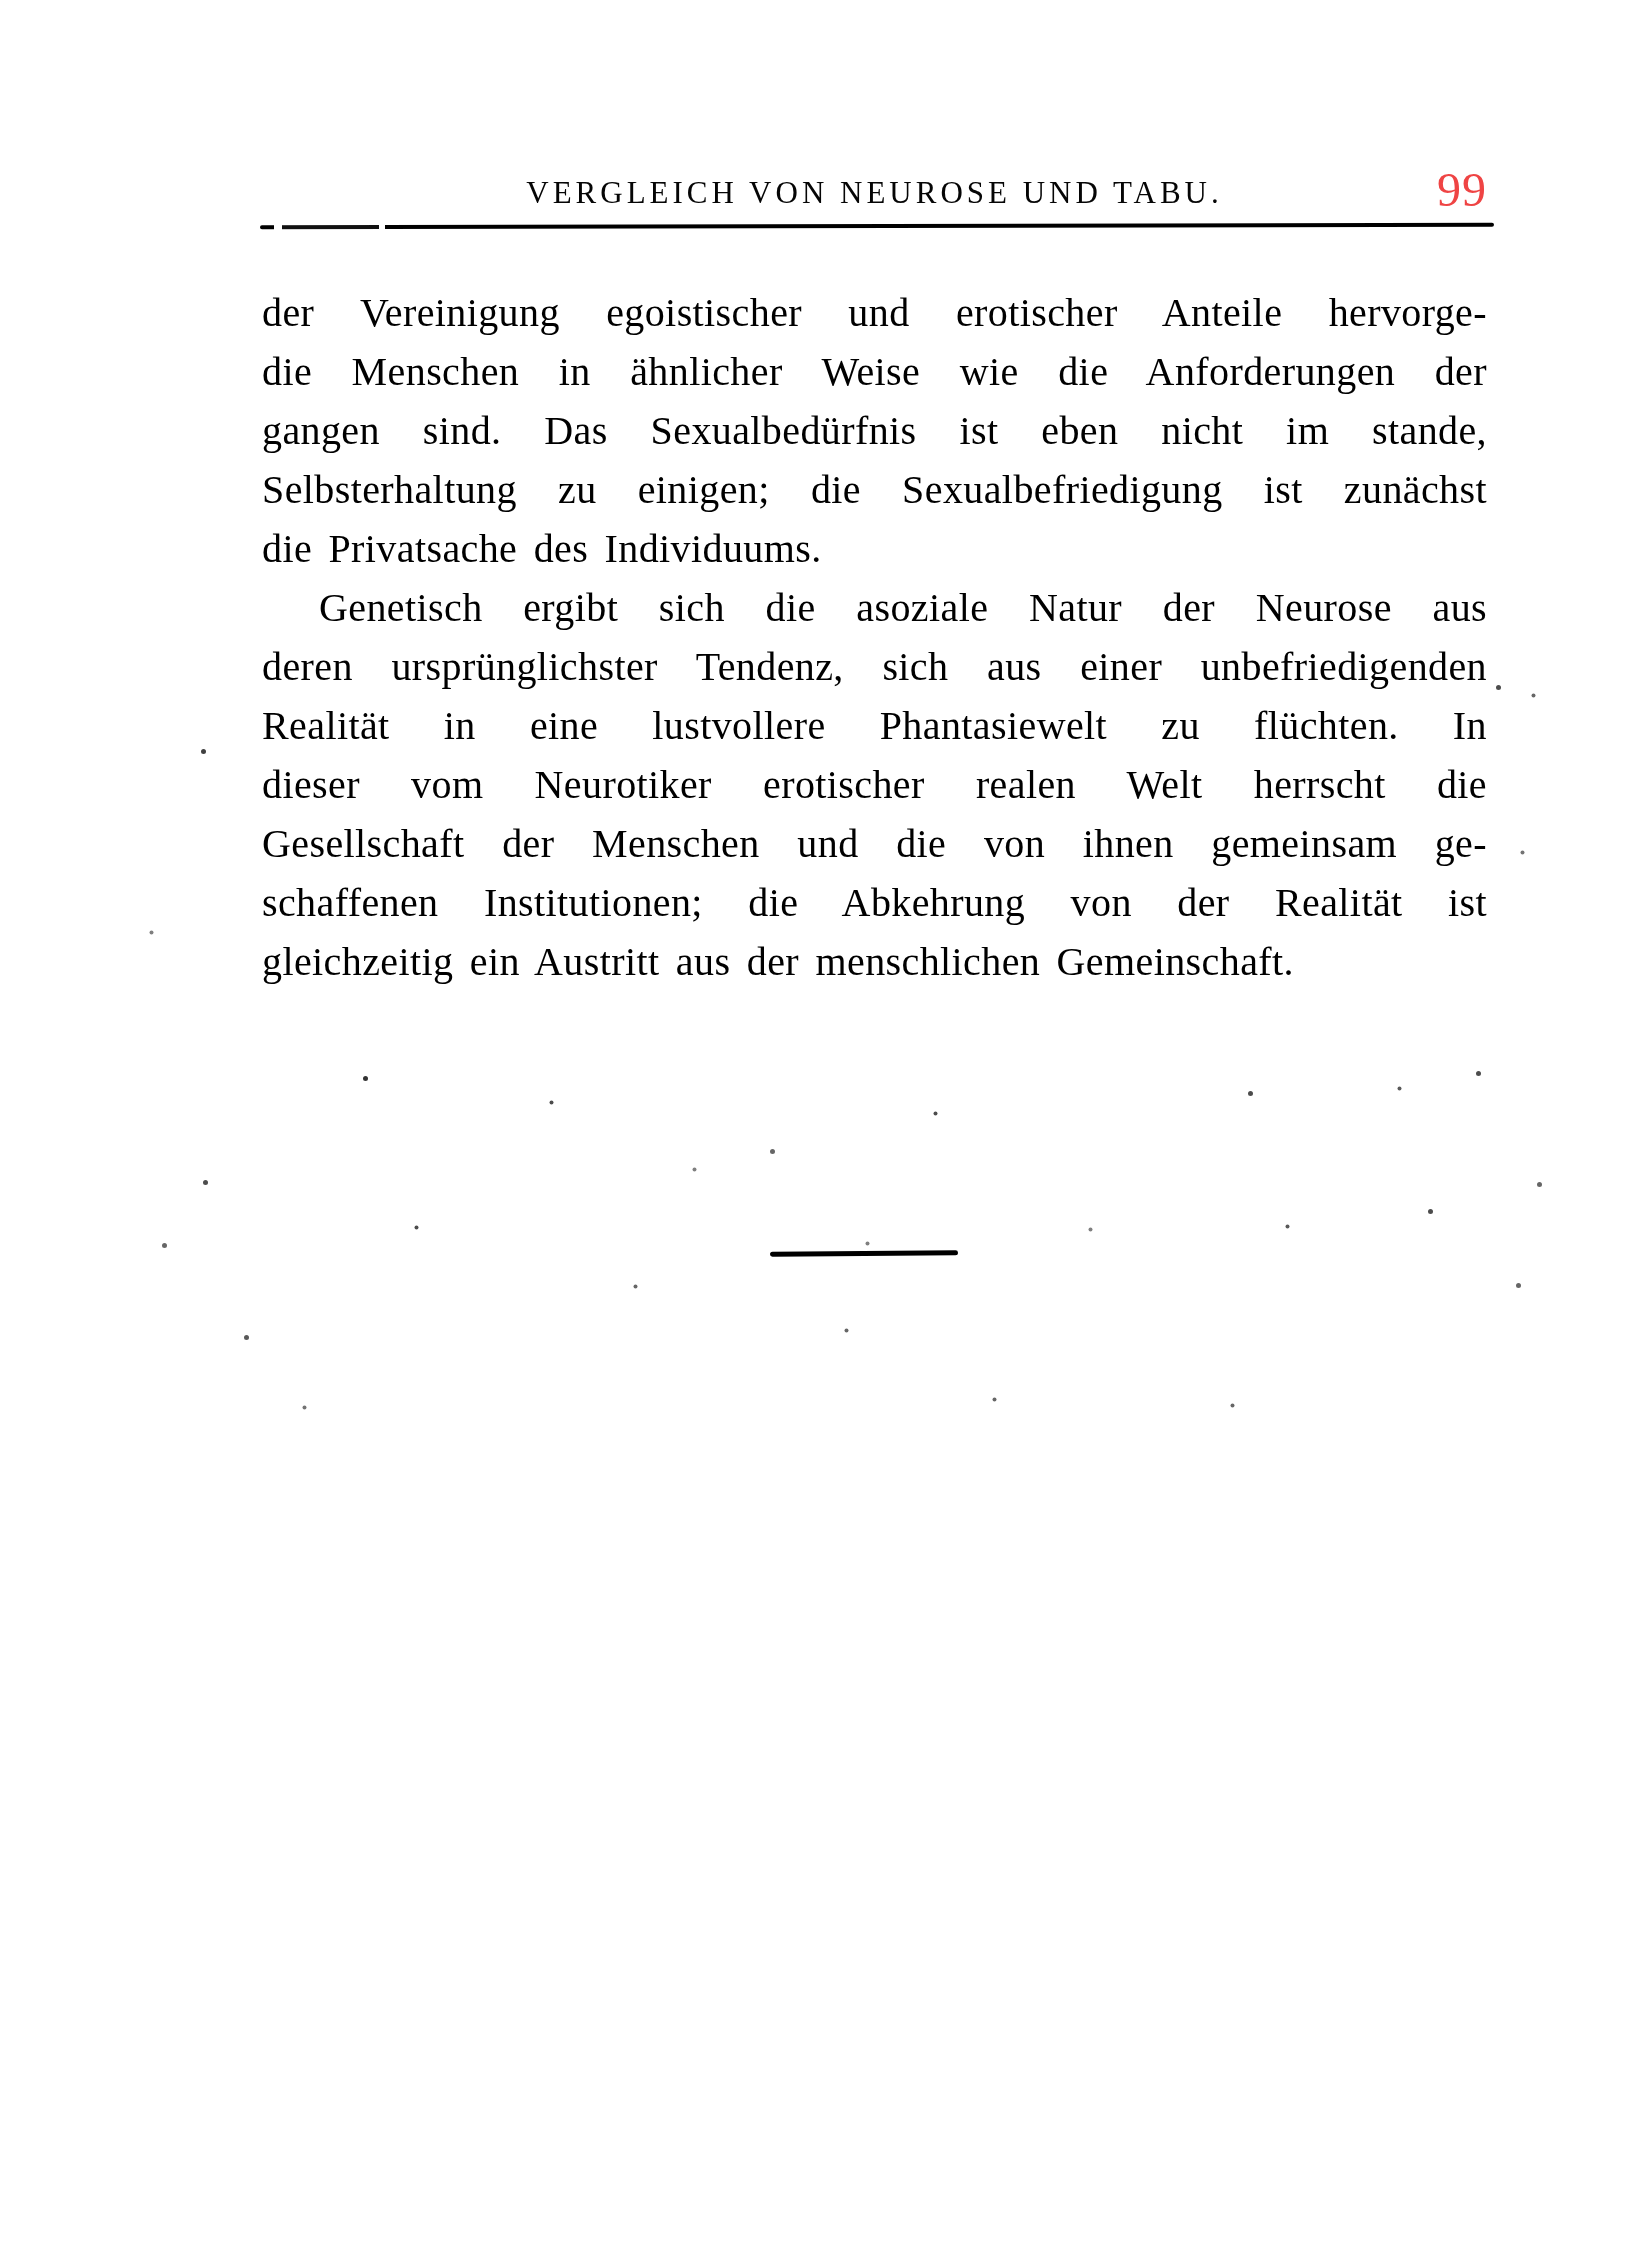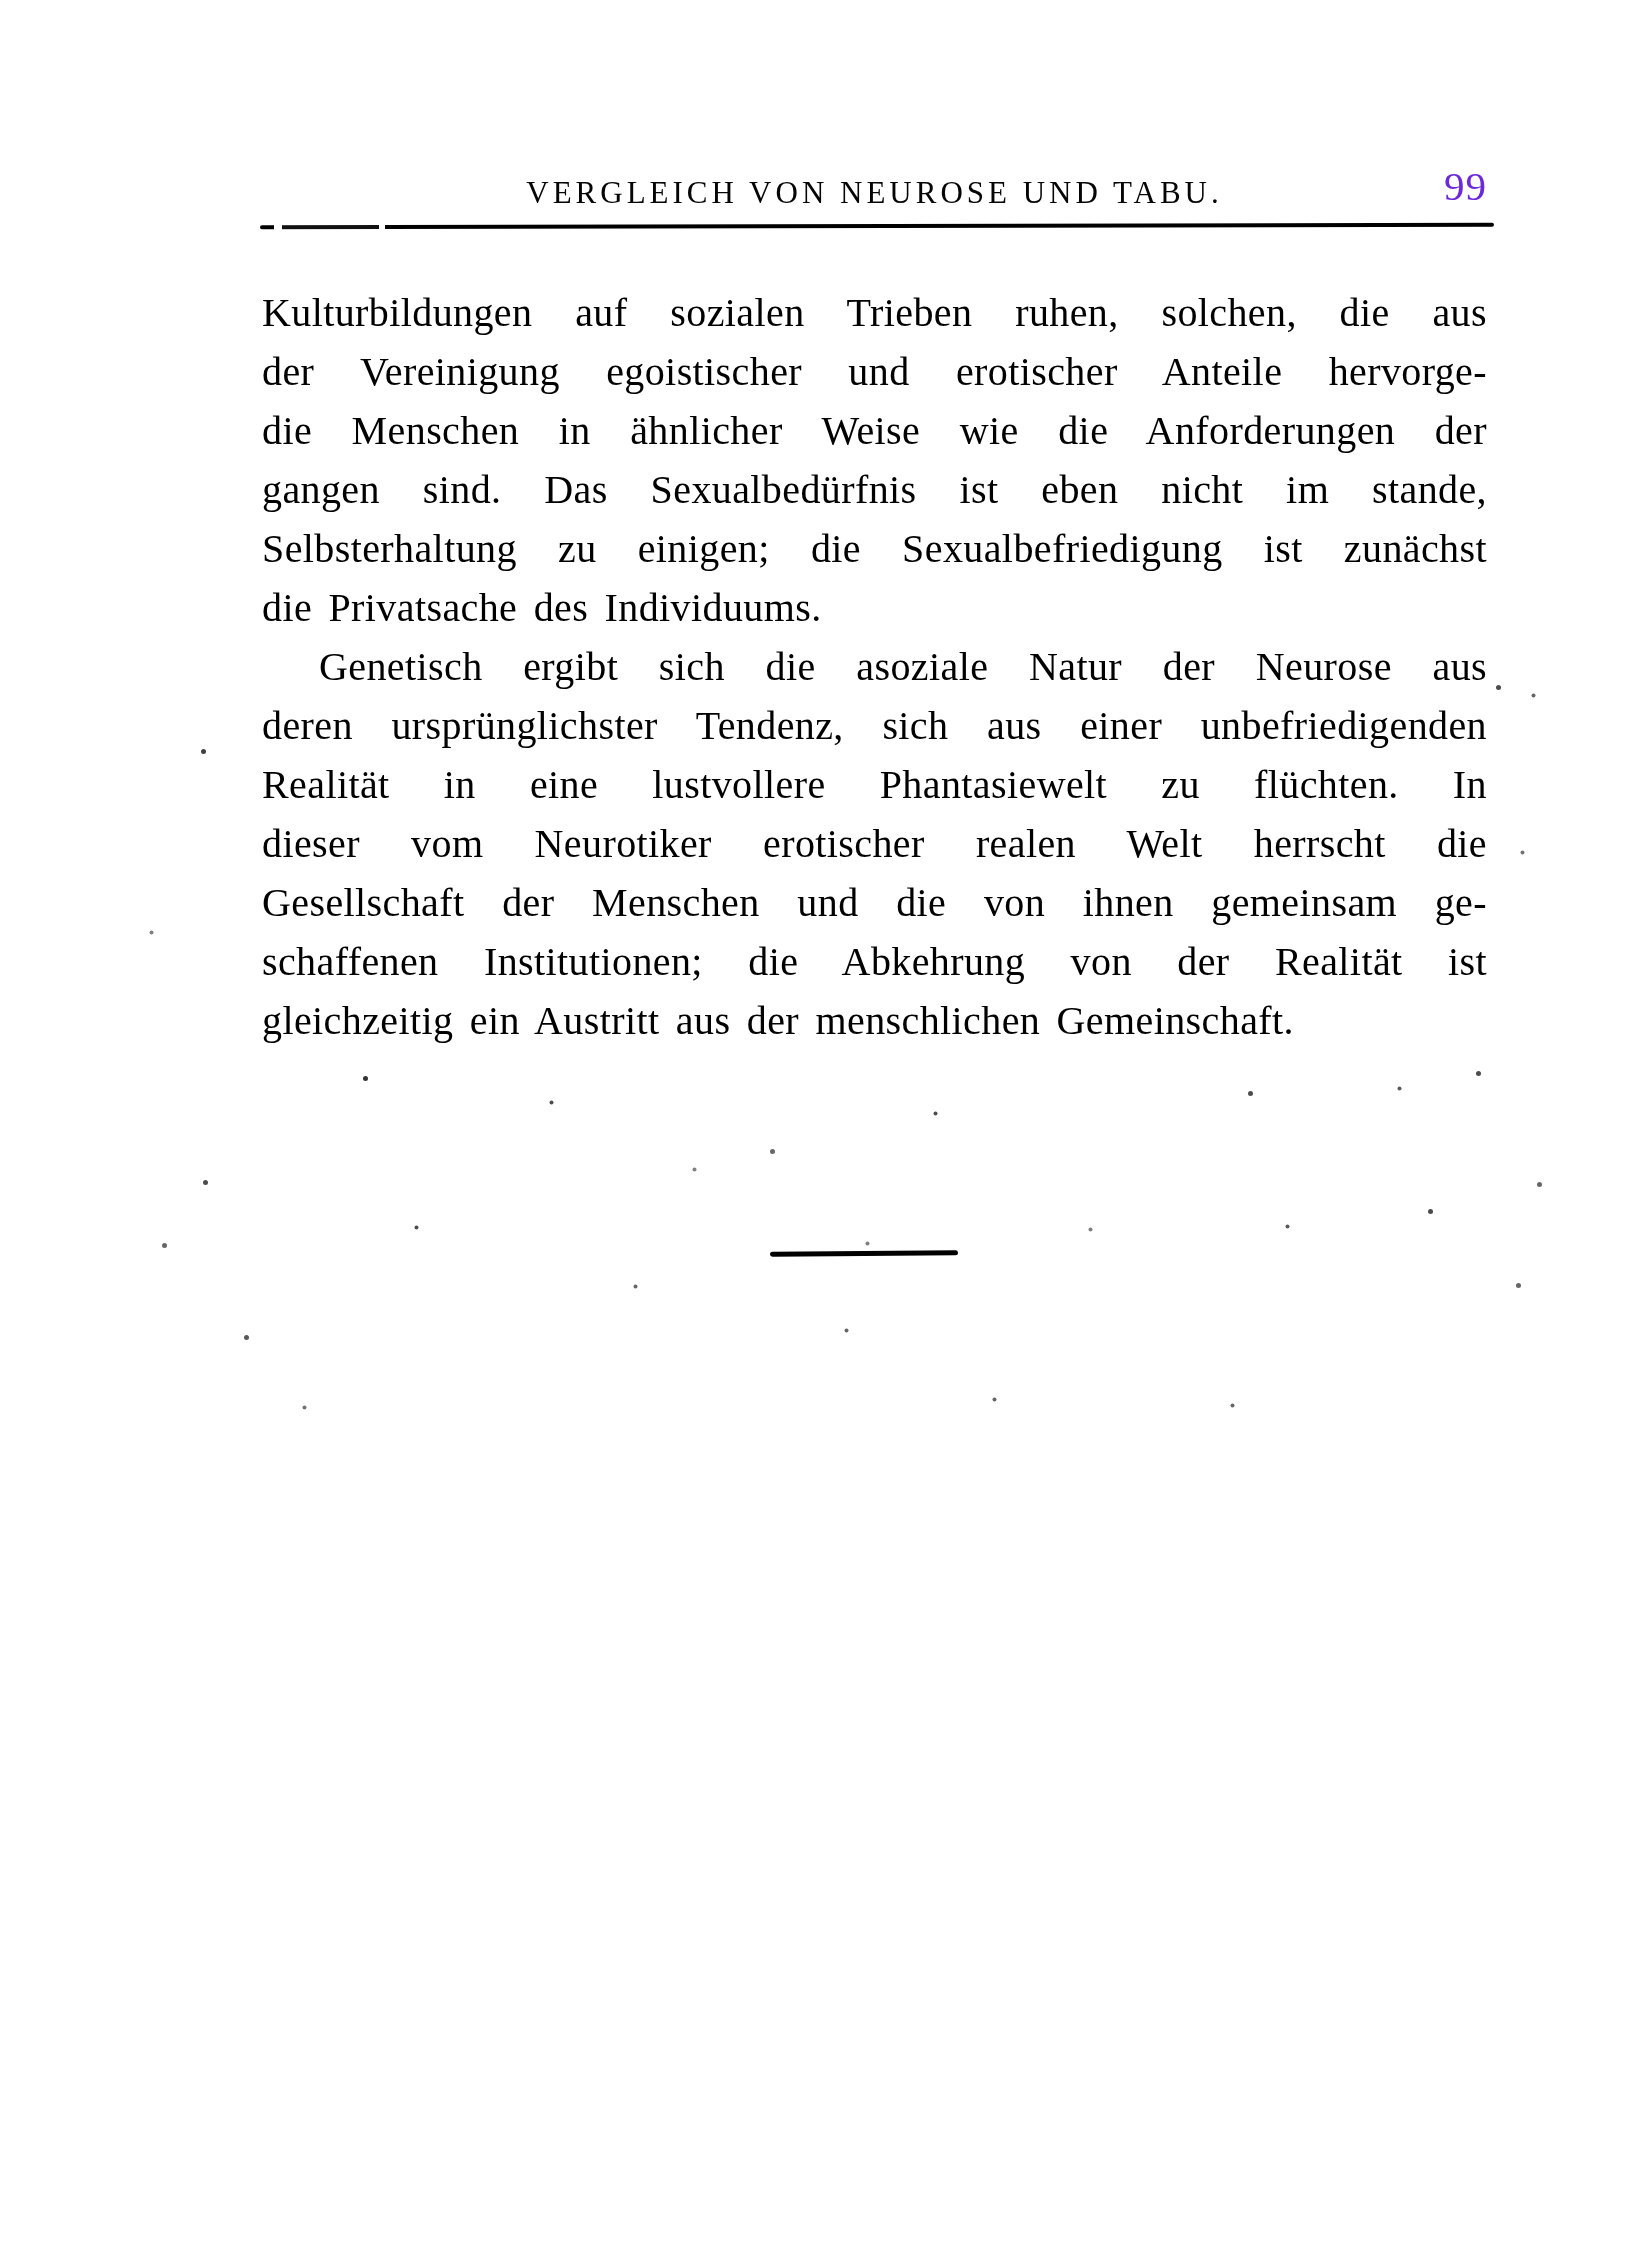--- a/index.html
+++ b/index.html
@@ -19,23 +19,23 @@
   .header-title{
     position:absolute;left:0;right:0;top:9px;
     text-align:center;
     font-size:31px;
     letter-spacing:4px;
     white-space:nowrap;
     color:#050505;
   }
   .page-number{
     position:absolute;right:0;top:-4px;
-    font-size:41px;
+    font-size:48px;
     letter-spacing:1px;
-    color:#6d28d9;
+    color:#ef4444;
   }
   .header-rule{
     position:absolute;left:260px;top:224px;width:1234px;height:4px;
     background:linear-gradient(90deg,
       #000 0 14px, transparent 14px 22px,
       #111 22px 119px, transparent 119px 125px,
       #000 125px 100%);
     transform:rotate(-0.12deg);
     border-radius:2px;
   }
@@ -103,21 +103,20 @@
 
   <div class="header">
     <span class="header-title">VERGLEICH VON NEUROSE UND TABU.</span>
     <span class="page-number">99</span>
   </div>
 
   <div class="header-rule"></div>
 
   <div class="body">
     <div class="para">
-        <div class="line jl">Kulturbildungen auf sozialen Trieben ruhen, solchen, die aus</div>
         <div class="line jl">der Vereinigung egoistischer und erotischer Anteile hervorge-</div>
         <div class="line jl">die Menschen in ähnlicher Weise wie die Anforderungen der</div>
         <div class="line jl">gangen sind. Das Sexualbedürfnis ist eben nicht im stande,</div>
         <div class="line jl">Selbsterhaltung zu einigen; die Sexualbefriedigung ist zunächst</div>
         <div class="line">die Privatsache des Individuums.</div>
       </div>
     <div class="para para-indent">
         <div class="line jl">Genetisch ergibt sich die asoziale Natur der Neurose aus</div>
         <div class="line jl">deren ursprünglichster Tendenz, sich aus einer unbefriedigenden</div>
         <div class="line jl">Realität in eine lustvollere Phantasiewelt zu flüchten. In</div>

